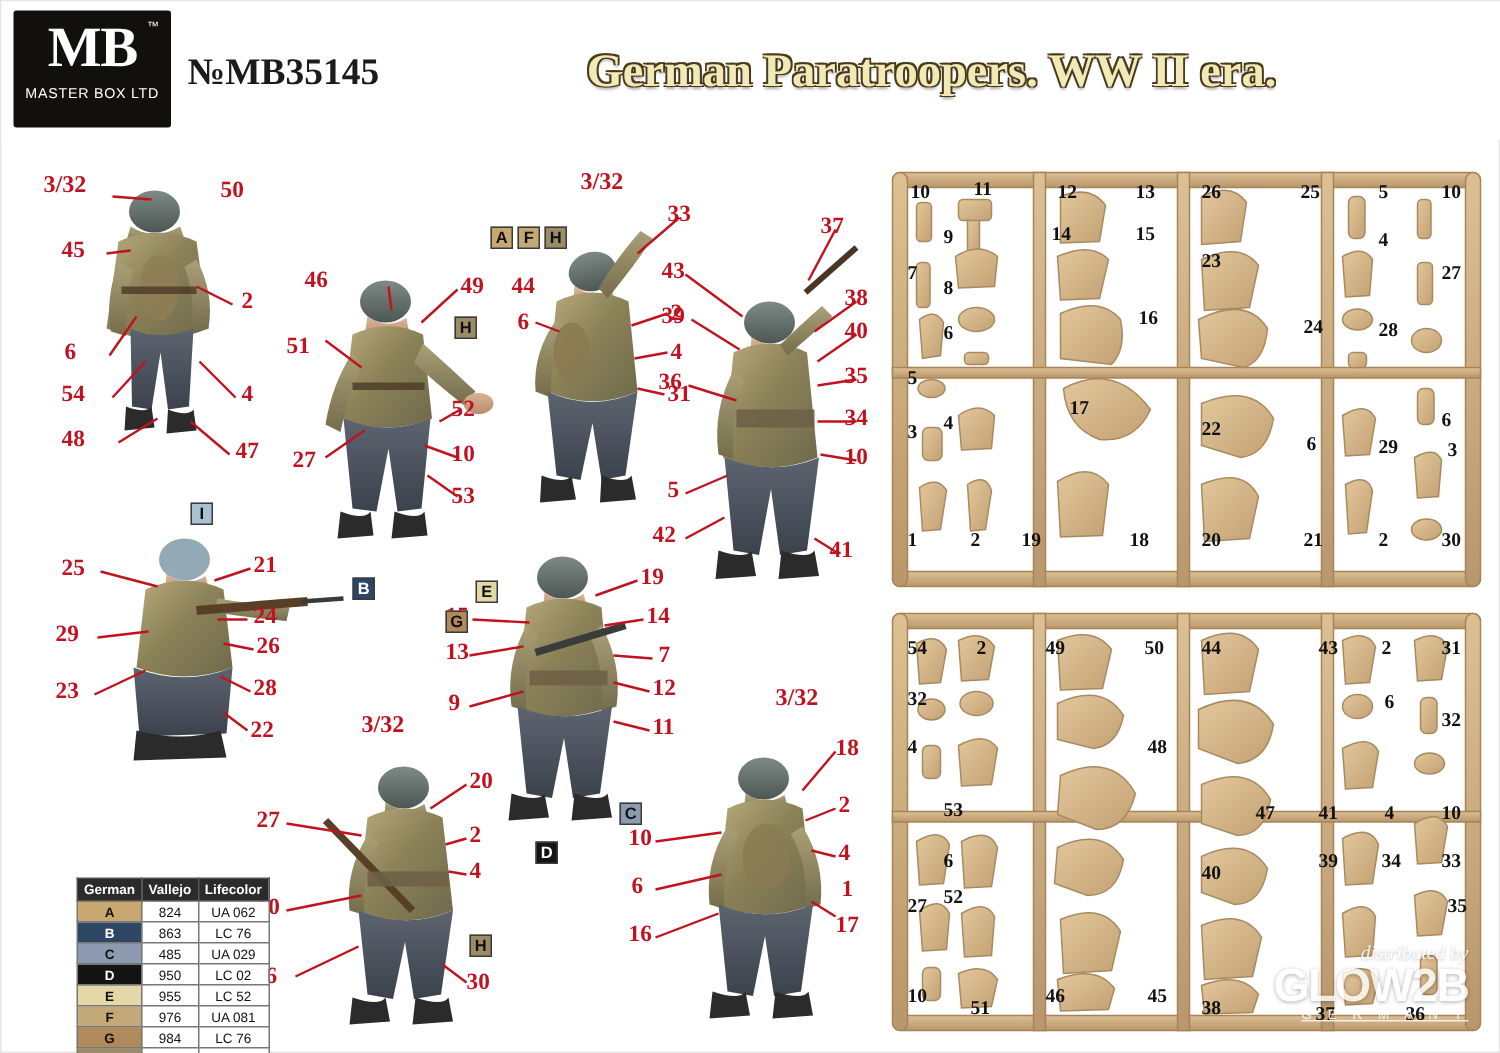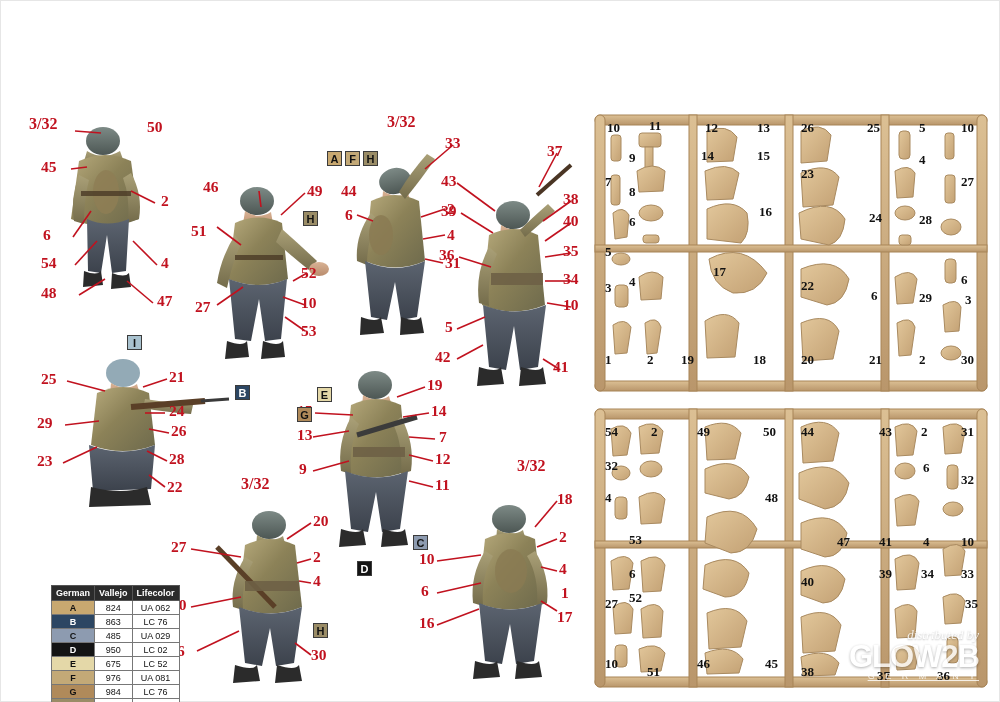--- a/index.html
+++ b/index.html
@@ -145,20 +145,29 @@
   .wm3 {
     font-family:"Liberation Sans", sans-serif;
     font-size:9px; color:#ffffff; opacity:.8; letter-spacing:4px;text-decoration:underline;
   }
 </style>
 </head>
 <body>
 
 <div id="page">
 
+  <div class="header">
+    <div class="logo-box">
+      <div class="logo-mb">MB</div>
+      <div class="logo-tm">™</div>
+      <div class="logo-sub">MASTER BOX LTD</div>
+    </div>
+    <div class="kit-no">№MB35145</div>
+    <div class="title">German Paratroopers. WW II era.</div>
+  </div>
 
   <div class="art-panel">
     <svg width="578" height="602" viewBox="0 0 578 602" style="position:absolute;left:0;top:0;">
       <defs>
         <linearGradient id="camo" x1="0" y1="0" x2="1" y2="1">
           <stop offset="0%" stop-color="#b8ab7d"></stop>
           <stop offset="45%" stop-color="#8c8258"></stop>
           <stop offset="100%" stop-color="#6e6a4c"></stop>
         </linearGradient>
         <linearGradient id="camo2" x1="0" y1="0" x2="0" y2="1">
@@ -464,21 +473,21 @@
             <td class="col2">485</td>
             <td class="col3">UA 029</td>
           </tr>
         <tr>
             <td class="swatch" style="background:#141414;color:#fff">D</td>
             <td class="col2">950</td>
             <td class="col3">LC 02</td>
           </tr>
         <tr>
             <td class="swatch" style="background:#e4d8a8">E</td>
-            <td class="col2">675</td>
+            <td class="col2">955</td>
             <td class="col3">LC 52</td>
           </tr>
         <tr>
             <td class="swatch" style="background:#c3a977">F</td>
             <td class="col2">976</td>
             <td class="col3">UA 081</td>
           </tr>
         <tr>
             <td class="swatch" style="background:#b08a5a">G</td>
             <td class="col2">984</td>

